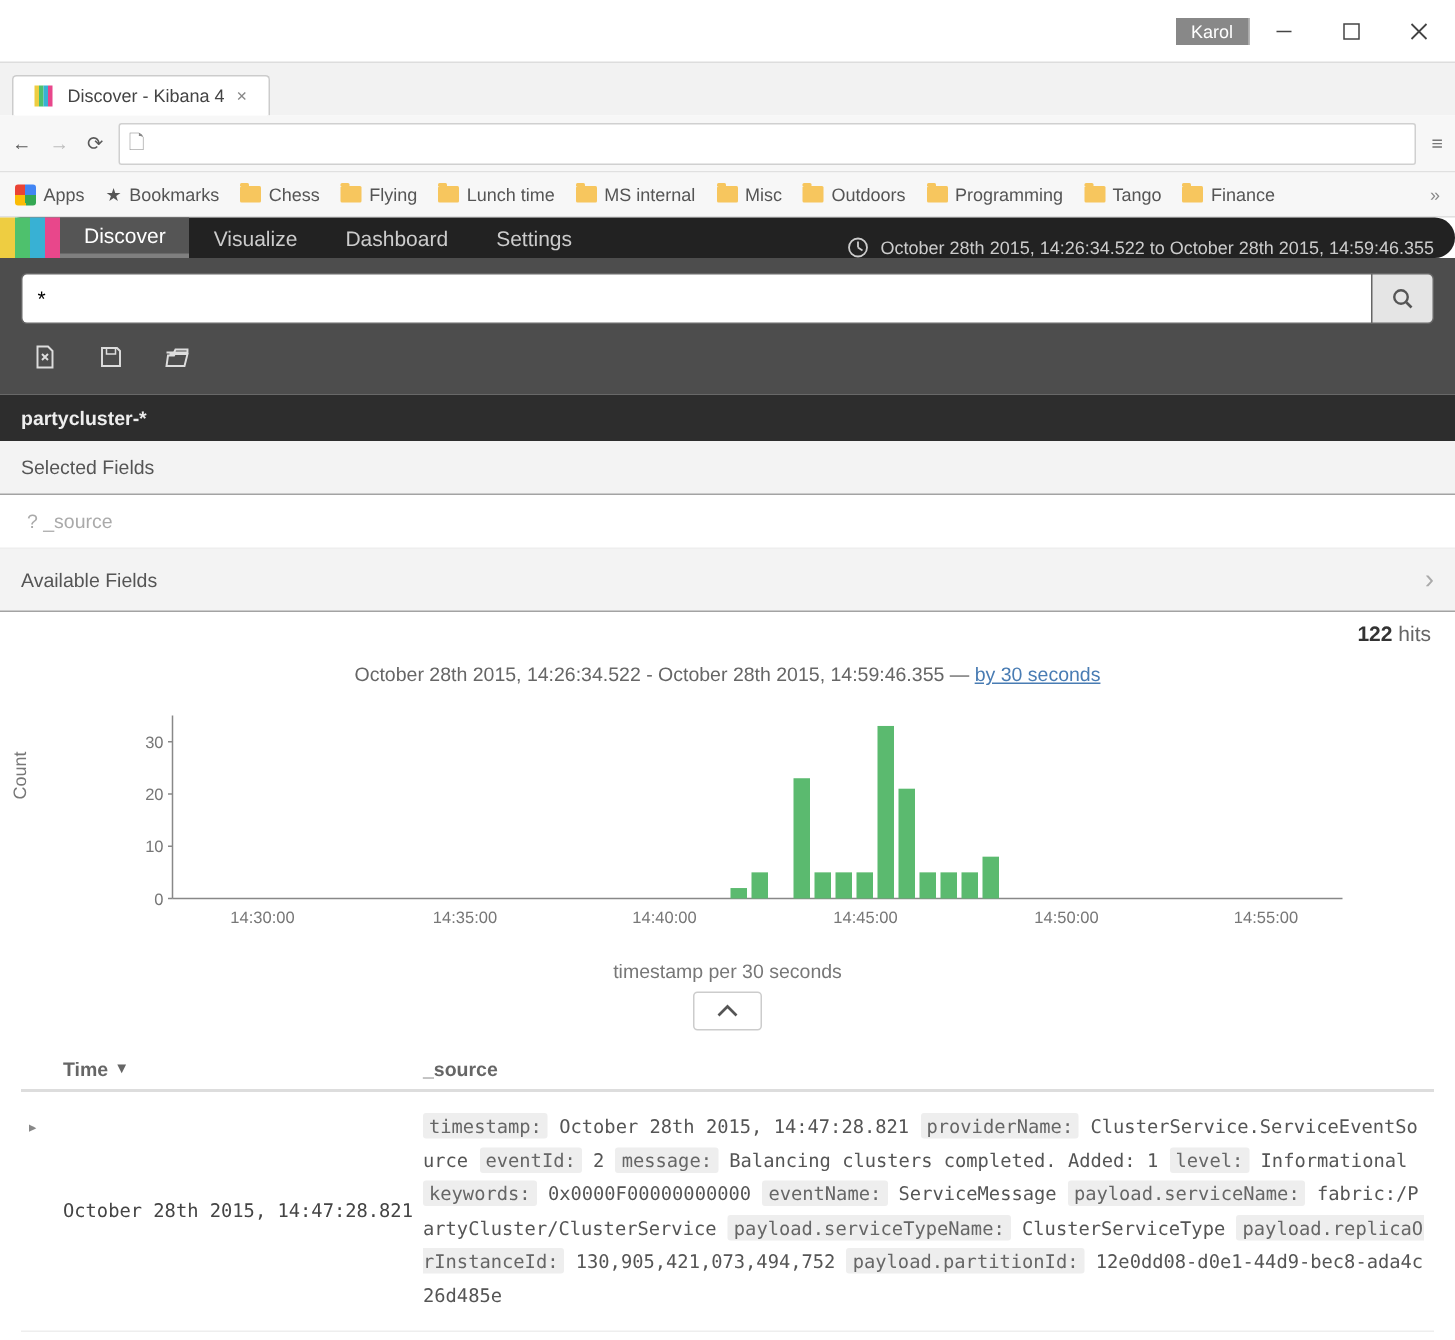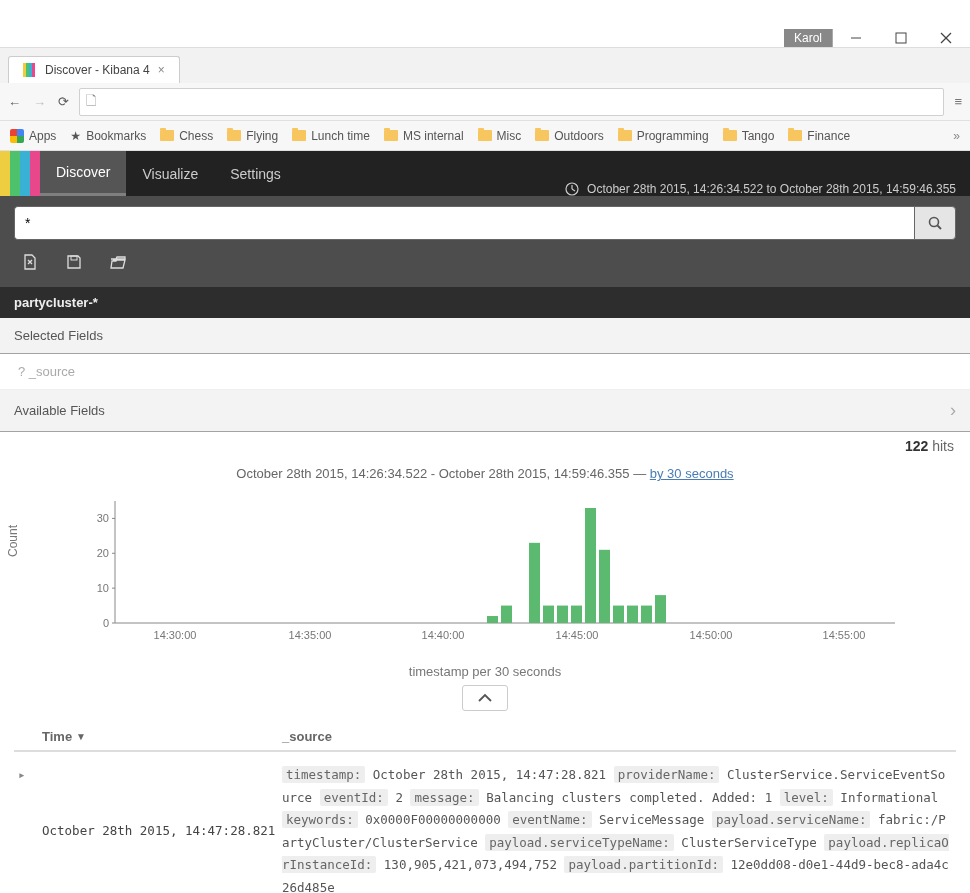--- a/index.html
+++ b/index.html
@@ -1,19 +1,19 @@
 <!DOCTYPE html>
 <html><head>
 <meta charset="utf-8">
 <style>
 * { margin: 0; padding: 0; box-sizing: border-box; }
 body { font-family: -apple-system, "Segoe UI", Arial, sans-serif; font-size: 13px; background: #fff; color: #333; width: 970px; }
 
 
-.win-titlebar { height: 20px; background: #fff; border-bottom: 1px solid #ddd; display: flex; align-items: center; justify-content: flex-end; padding: 0 2px; margin-top: 28px; }
+.win-titlebar { height: 42px; background: #fff; border-bottom: 1px solid #ddd; display: flex; align-items: center; justify-content: flex-end; padding: 0 2px; }
 .win-titlebar .profile-badge { background: #888; color: #fff; padding: 2px 10px; font-size: 12px; border-right: 1px solid #aaa; }
 .win-titlebar .btn { width: 45px; height: 28px; display: inline-flex; align-items: center; justify-content: center; color: #555; }
 
 
 .browser-tabs { height: 35px; background: #f2f2f2; display: flex; align-items: flex-end; padding: 0 8px; }
 .tab { display: flex; align-items: center; gap: 8px; background: #fff; border: 1px solid #ccc; border-bottom: none; border-radius: 3px 3px 0 0; padding: 6px 14px; font-size: 12px; color: #444; position: relative; }
 .tab-favicon { width: 14px; height: 14px; display: inline-block; }
 .tab-favicon .stripe { display: inline-block; width: 3px; height: 14px; }
 .s1 { background:#eecd41; } .s2 { background:#4ec16d; } .s3 { background:#38b1d4; } .s4 { background:#e8478b; }
 
@@ -26,21 +26,21 @@
 .addr-domain { color:#333; }
 
 
 .bookmarks { height: 30px; background:#f7f7f7; border-bottom:1px solid #e0e0e0; display:flex; align-items:center; padding: 0 10px; gap:14px; color:#555; font-size:12px; }
 .bk-item { display:inline-flex; align-items:center; gap:5px; }
 .apps-icon { width:14px; height:14px; background: conic-gradient(#4285f4 0 25%, #34a853 0 50%, #fbbc05 0 75%, #ea4335 0 100%); border-radius:2px; }
 .folder-icon { width:14px; height:11px; background:#f7c65e; border-radius:1px; position:relative; }
 .folder-icon::before { content:""; position:absolute; top:-2px; left:0; width:6px; height:2px; background:#f7c65e; border-radius:1px 1px 0 0; }
 
 
-.kibana-bar { height:45px; background:#222; display:flex; align-items:stretch; color:#ccc; font-size:14px; }
+.kibana-bar { height:27px; background:#222; display:flex; align-items:stretch; color:#ccc; font-size:14px;border-radius:16px; }
 .kibana-logo { width:40px; display:flex; }
 .kibana-logo span { flex:1; }
 .kibana-nav { display:flex; }
 .kibana-nav .nav-item { padding:0 16px; display:flex; align-items:center; cursor:pointer; }
 .kibana-nav .nav-item.active { background:#555; color:#fff; border-bottom: 3px solid #7f7f7f; }
 .kibana-right { margin-left:auto; display:flex; align-items:flex-end; gap:8px; padding: 0 14px; font-size:12px; }
 
 
 .search-area { background:#4d4d4d; padding:10px 14px; }
 .search-row { display:flex; gap:0; }
@@ -184,20 +184,23 @@
       <span class="s2"></span>
       <span class="s3"></span>
       <span class="s4"></span>
     </div>
   <div class="kibana-nav">
     <div class="nav-item active">
         <span>Discover</span>
       </div>
     <div class="nav-item">
         <span>Visualize</span>
+      </div>
+    <div class="nav-item">
+        <span>Dashboard</span>
       </div>
     <div class="nav-item">
         <span>Settings</span>
       </div>
   </div>
   <div class="kibana-right">
     <svg width="14" height="14">
         <circle cx="7" cy="7" r="6" fill="none" stroke="#ccc" stroke-width="1.2"></circle>
         <line x1="7" y1="7" x2="7" y2="3" stroke="#ccc" stroke-width="1.2"></line>
         <line x1="7" y1="7" x2="10" y2="9" stroke="#ccc" stroke-width="1.2"></line>

